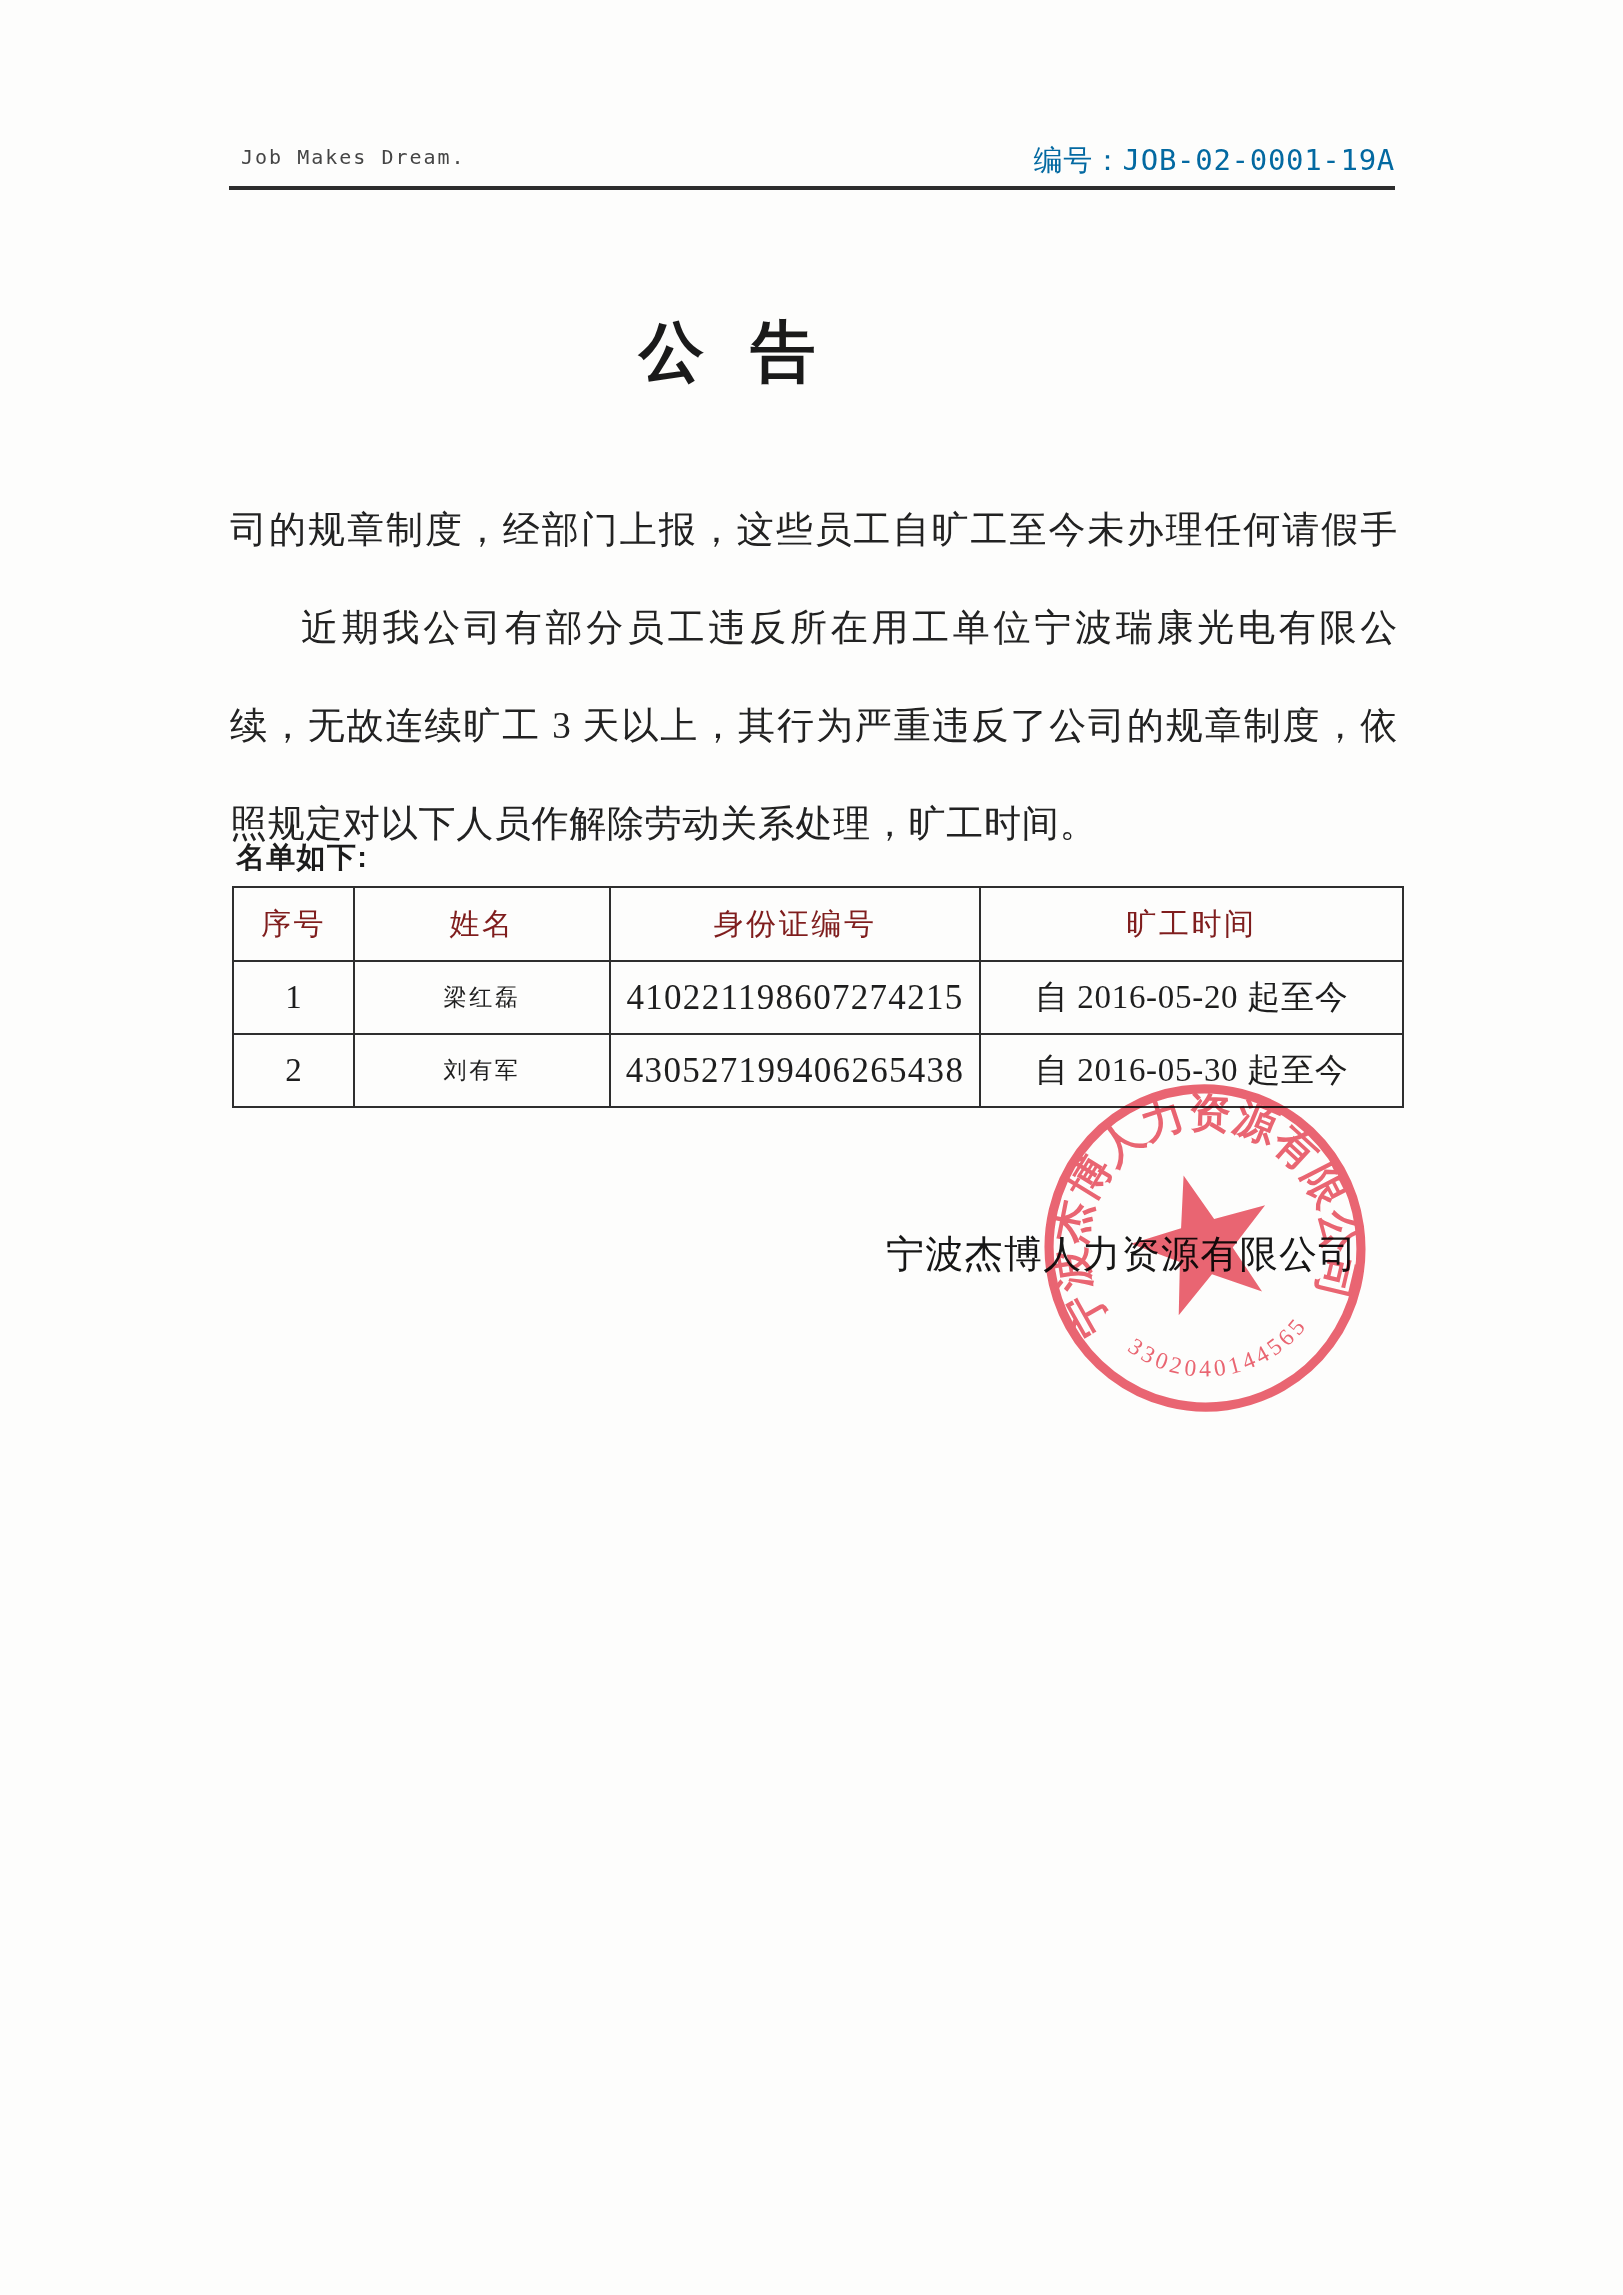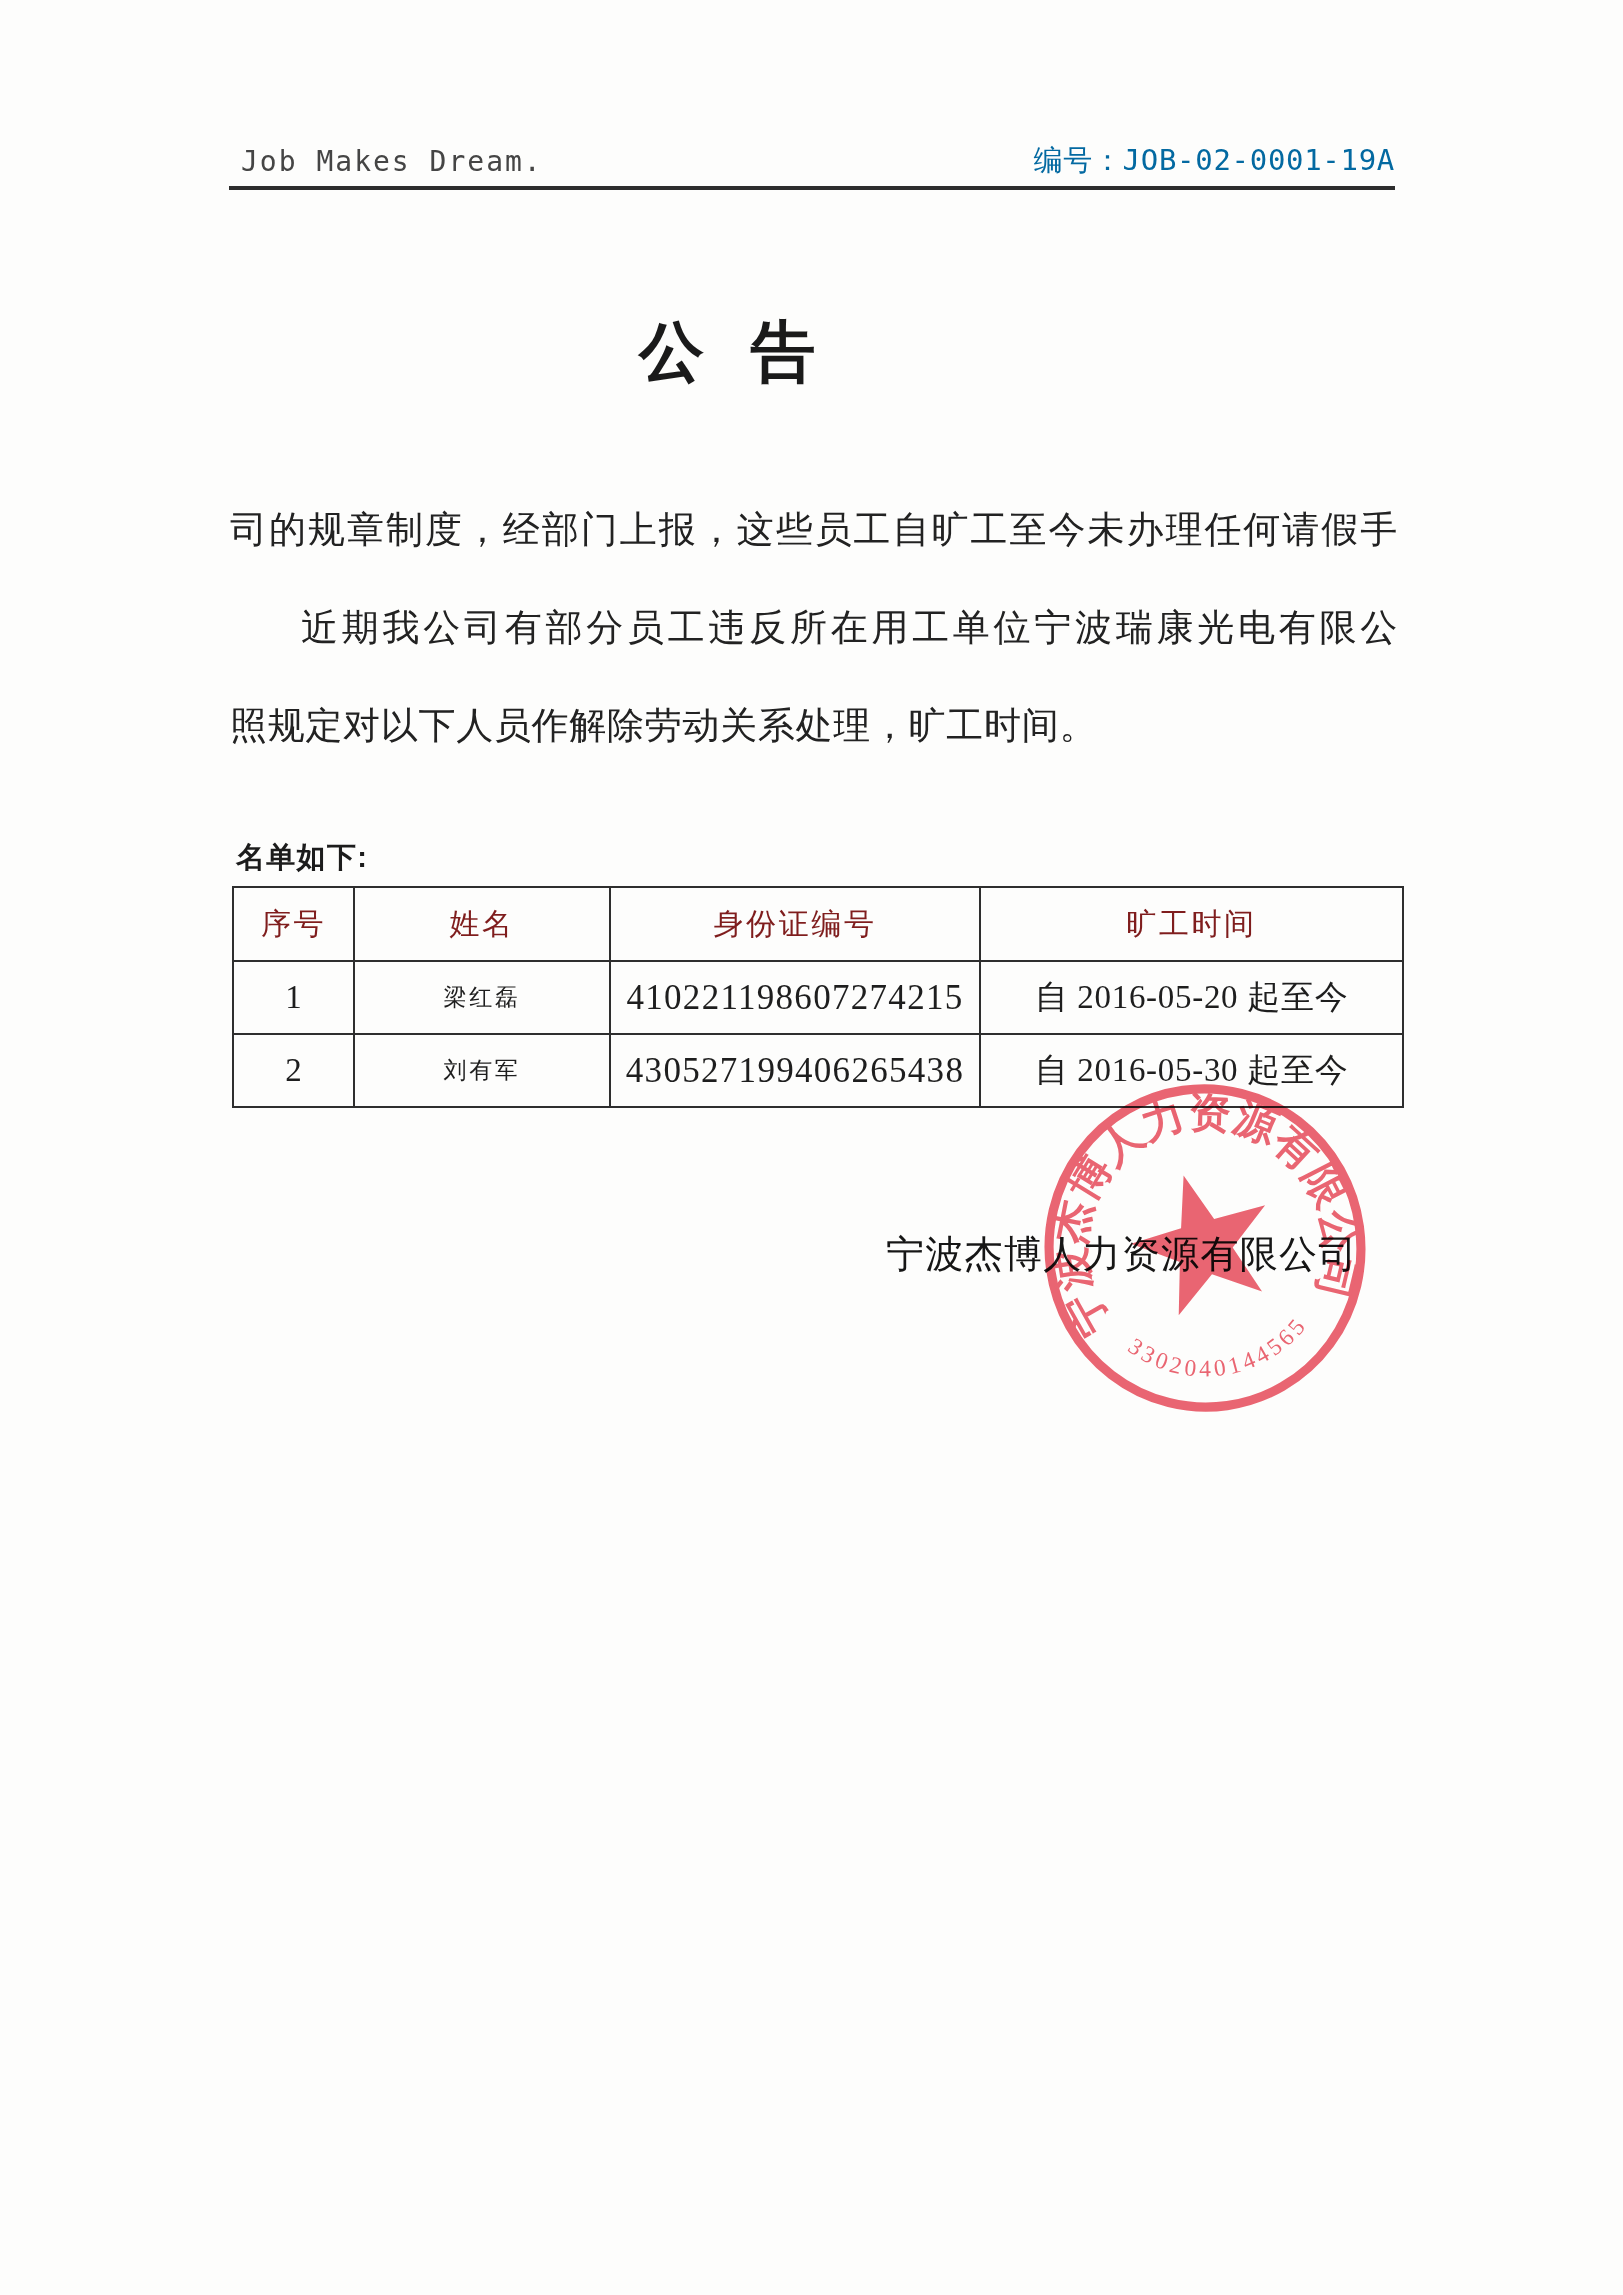--- a/index.html
+++ b/index.html
@@ -8,21 +8,21 @@
     width:1623px;height:2295px;
     background:#fdfdfc;
     overflow:hidden;
     font-family:"Liberation Serif","DejaVu Serif",serif;
     color:#1f1f1f;
   }
   
   .hdr-slogan{
     position:absolute;left:241px;top:145px;
     font-family:"DejaVu Sans Mono","Liberation Mono",monospace;
-    font-size:28px;letter-spacing:2px;color:#454545;
+    font-size:20px;letter-spacing:2px;color:#454545;
     white-space:nowrap;
   }
   .hdr-docno{
     position:absolute;right:228px;top:141px;
     font-family:"DejaVu Sans Mono","Liberation Mono",monospace;
     font-size:29px;letter-spacing:0.7px;color:#0369a1;
     white-space:nowrap;
   }
   .hdr-rule{
     position:absolute;left:229px;top:186px;
@@ -109,20 +109,21 @@
 
   <div class="hdr-slogan">Job Makes Dream.</div>
   <div class="hdr-docno">编号：JOB-02-0001-19A</div>
   <div class="hdr-rule"></div>
 
   <div class="title">公 告</div>
 
   <div class="body-par">
     <div class="body-line">司的规章制度，经部门上报，这些员工自旷工至今未办理任何请假手</div>
     <div class="body-line first">近期我公司有部分员工违反所在用工单位宁波瑞康光电有限公</div>
+    <div class="body-line">续，无故连续旷工 3 天以上，其行为严重违反了公司的规章制度，依</div>
     <div class="body-line last">照规定对以下人员作解除劳动关系处理，旷工时间。</div>
   </div>
 
   <div class="list-label">名单如下:</div>
 
   <table class="roster">
     <colgroup>
       <col style="width:121px">
         <col style="width:256px">
       <col style="width:370px">

